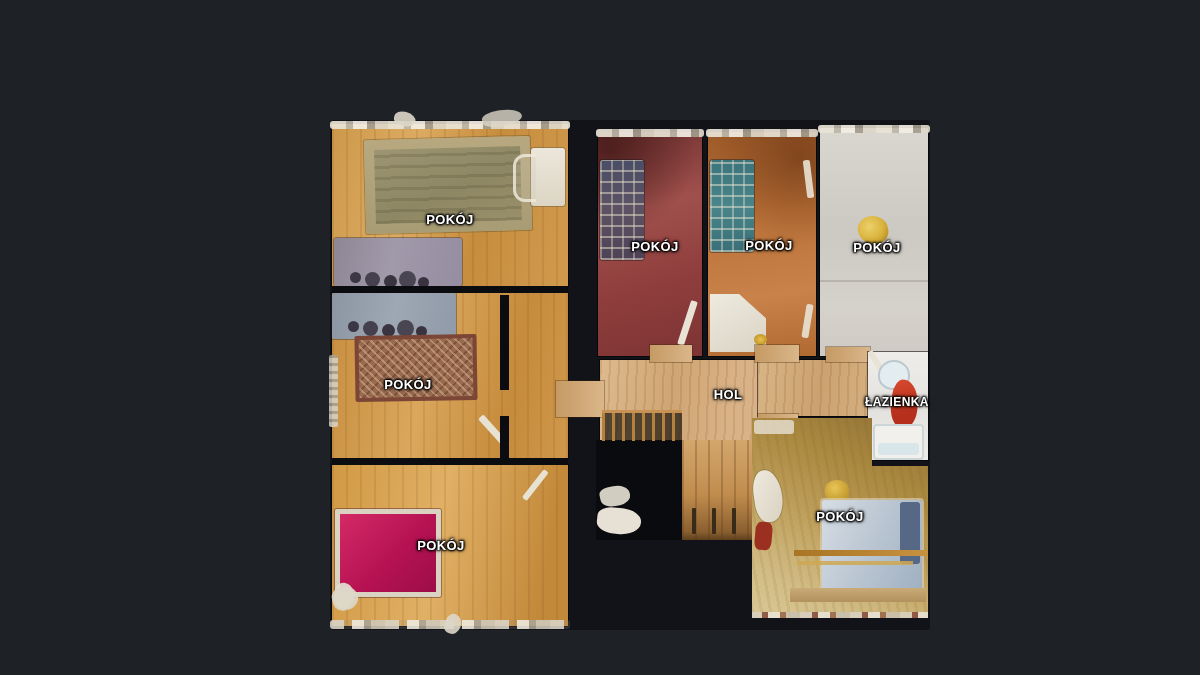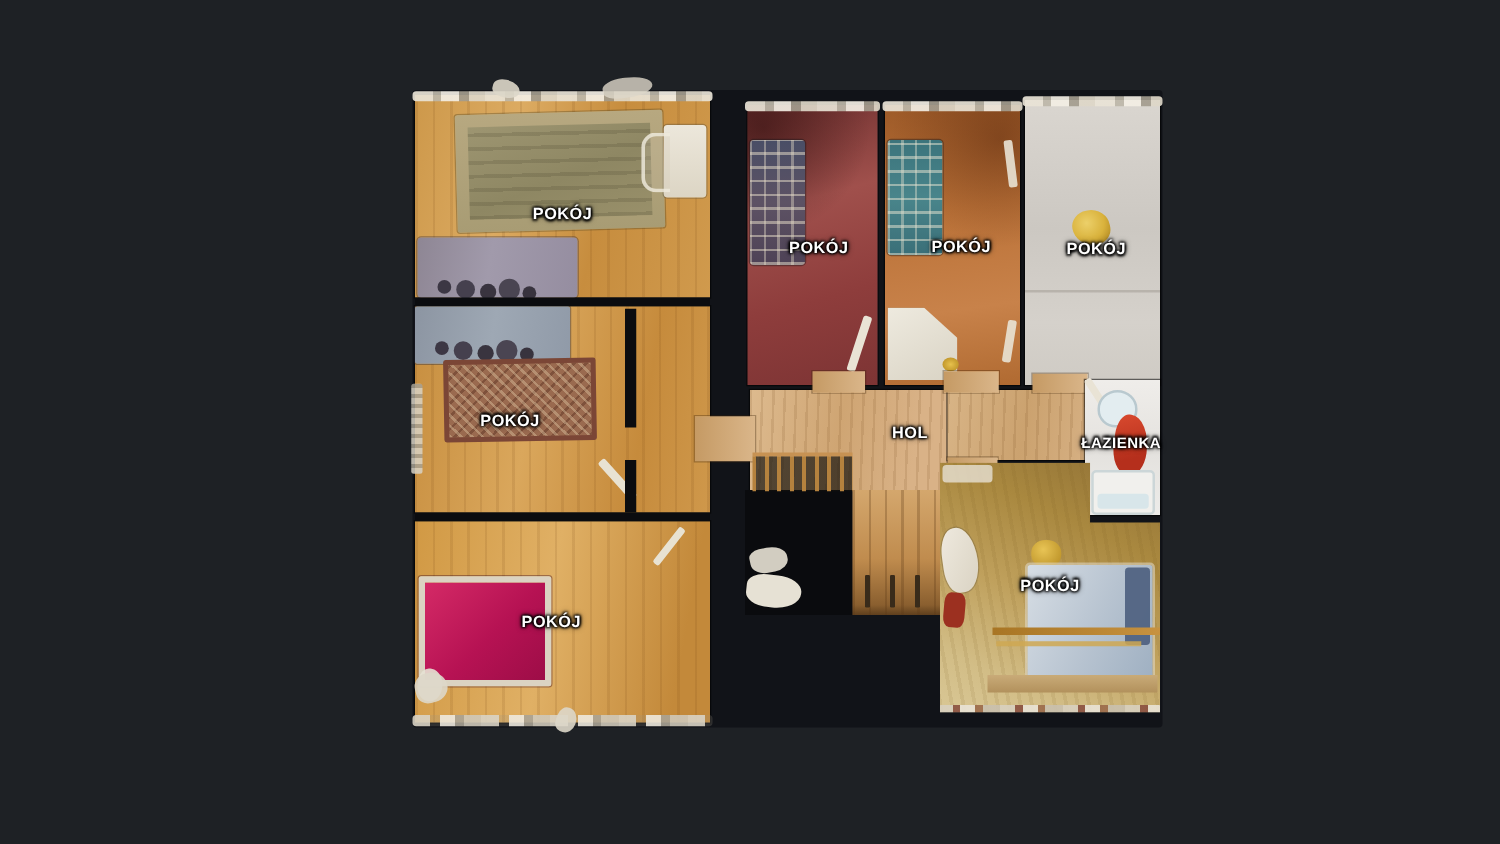--- a/index.html
+++ b/index.html
@@ -2,21 +2,21 @@
 <html><head>
 <meta charset="utf-8">
 <style>
   html,body{margin:0;padding:0;}
   body{
     width:1200px;height:675px;overflow:hidden;
     background:#1e2125;
     font-family:"Liberation Sans", sans-serif;
     position:relative;
   }
-  .stage{position:absolute;inset:0;}
+  .stage{position:absolute;inset:0;margin-top:48px;}
   .plan{position:absolute;inset:0;}
   .backdrop{
     position:absolute;left:330px;top:72px;width:600px;height:510px;
     background:#111318;border-radius:3px;
   }
   .room,.zone,.wall,.void,.debris{position:absolute;}
   .room{box-shadow:0 0 0 1px rgba(0,0,0,.55);}
   
   .torn-top::before{
     content:"";position:absolute;left:-2px;right:-2px;top:-3px;height:8px;z-index:5;

